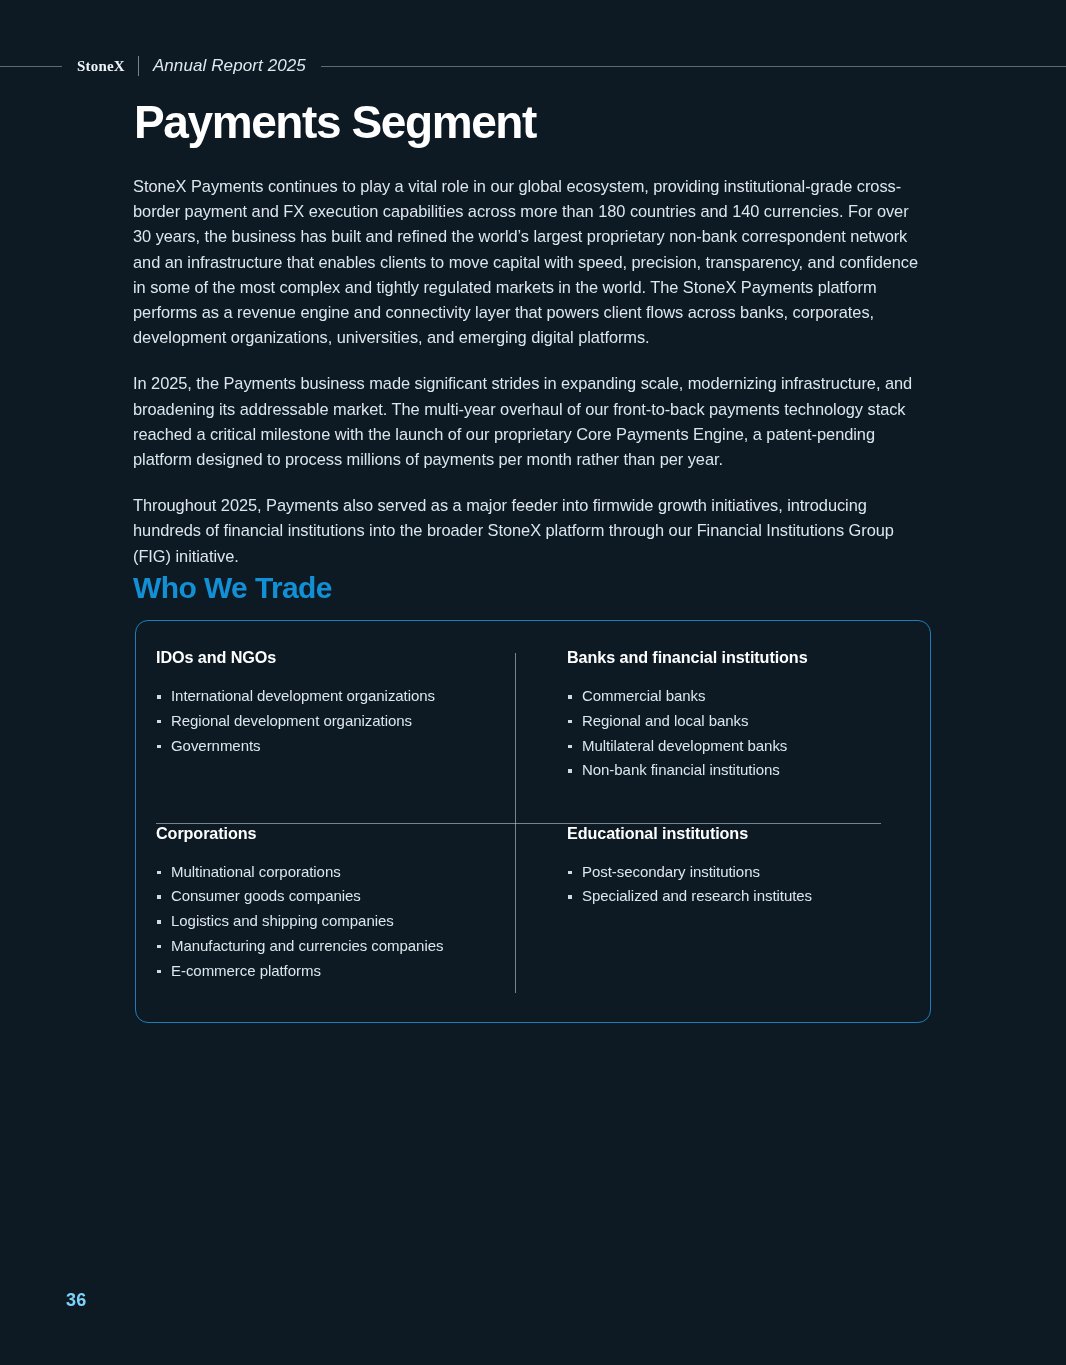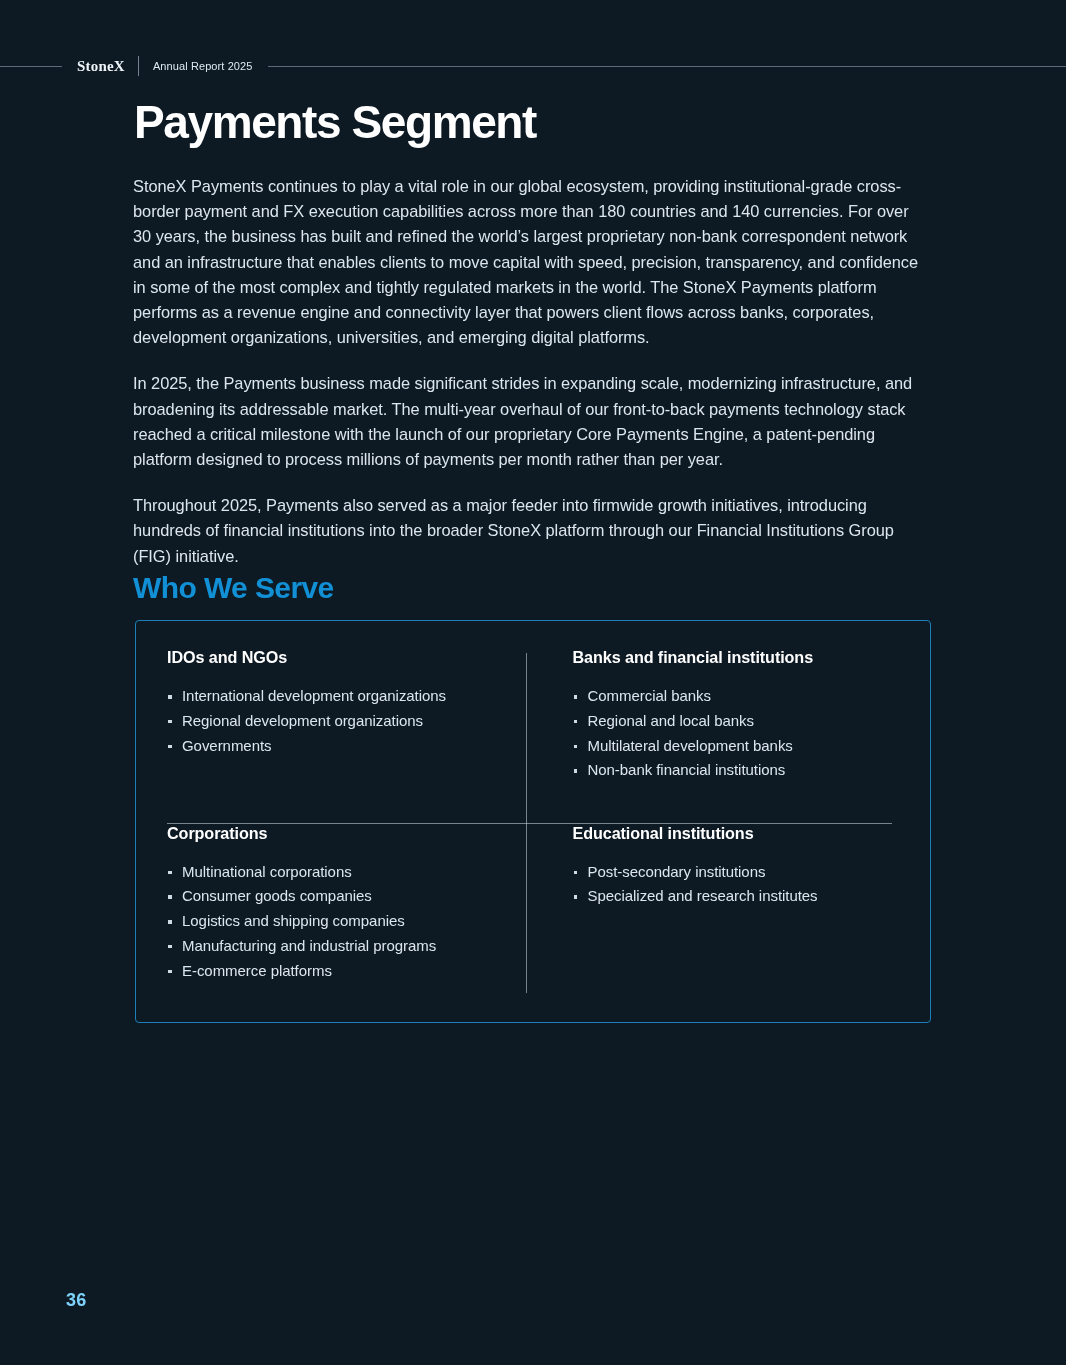--- a/index.html
+++ b/index.html
@@ -47,25 +47,26 @@
     white-space: nowrap;
   }
   .brand-divider {
     width: 1px;
     height: 20px;
     background: #9fb2bf;
     opacity: .7;
     flex: 0 0 auto;
   }
   .header-doc {
-    font-size: 11px;
+    font-size: 17px;
     color: #dfe8ef;
     padding: 0 15px 0 14px;
     white-space: nowrap;
     letter-spacing: .1px;
+    font-style: italic;
   }
 
   .page-title {
     position: absolute;
     left: 134px;
     top: 99px;
     font-size: 46px;
     line-height: 1.0;
     font-weight: 700;
     letter-spacing: -1.4px;
@@ -99,22 +100,22 @@
   }
 
   
   .serve-card {
     position: absolute;
     left: 135px;
     top: 620px;
     width: 796px;
     height: 403px;
     border: 1.3px solid #1c7fba;
-    border-radius: 4px;
-    padding: 27px 34px 26px 31px;
+    border-radius: 13px;
+    padding: 27px 34px 26px 20px;
   }
 
   .serve-grid {
     display: grid;
     grid-template-columns: 1fr 1fr;
     height: 100%;
     position: relative;
   }
 
   
@@ -192,21 +193,21 @@
 </div>
 
 <h1 class="page-title">Payments Segment</h1>
 
 <div class="body-copy">
   <p>StoneX Payments continues to play a vital role in our global ecosystem, providing institutional-grade cross-border payment and FX execution capabilities across more than 180 countries and 140 currencies. For over 30 years, the business has built and refined the world’s largest proprietary non-bank correspondent network and an infrastructure that enables clients to move capital with speed, precision, transparency, and confidence in some of the most complex and tightly regulated markets in the world. The StoneX Payments platform performs as a revenue engine and connectivity layer that powers client flows across banks, corporates, development organizations, universities, and emerging digital platforms.</p>
   <p>In 2025, the Payments business made significant strides in expanding scale, modernizing infrastructure, and broadening its addressable market. The multi-year overhaul of our front-to-back payments technology stack reached a critical milestone with the launch of our proprietary Core Payments Engine, a patent-pending platform designed to process millions of payments per month rather than per year.</p>
   <p>Throughout 2025, Payments also served as a major feeder into firmwide growth initiatives, introducing hundreds of financial institutions into the broader StoneX platform through our Financial Institutions Group (FIG) initiative.</p>
 </div>
 
-<h2 class="section-heading">Who We Serve</h2>
+<h2 class="section-heading">Who We Trade</h2>
 
 <section class="serve-card">
   <div class="serve-grid">
 
     <div class="v-divider"></div>
     <div class="h-divider"></div>
 
     <div class="serve-cell cell-tl">
       <div class="cell-title">IDOs and NGOs</div>
       <ul class="cell-list">
@@ -225,21 +226,21 @@
         <li><span class="bullet-sq"></span><span>Non-bank financial institutions</span></li>
       </ul>
     </div>
 
     <div class="serve-cell cell-bl">
       <div class="cell-title">Corporations</div>
       <ul class="cell-list">
         <li><span class="bullet-sq"></span><span>Multinational corporations</span></li>
         <li><span class="bullet-sq"></span><span>Consumer goods companies</span></li>
         <li><span class="bullet-sq"></span><span>Logistics and shipping companies</span></li>
-        <li><span class="bullet-sq"></span><span>Manufacturing and industrial programs</span></li>
+        <li><span class="bullet-sq"></span><span>Manufacturing and currencies companies</span></li>
         <li><span class="bullet-sq"></span><span>E-commerce platforms</span></li>
       </ul>
     </div>
 
     <div class="serve-cell cell-br">
       <div class="cell-title">Educational institutions</div>
       <ul class="cell-list">
         <li><span class="bullet-sq"></span><span>Post-secondary institutions</span></li>
         <li><span class="bullet-sq"></span><span>Specialized and research institutes</span></li>
       </ul>

